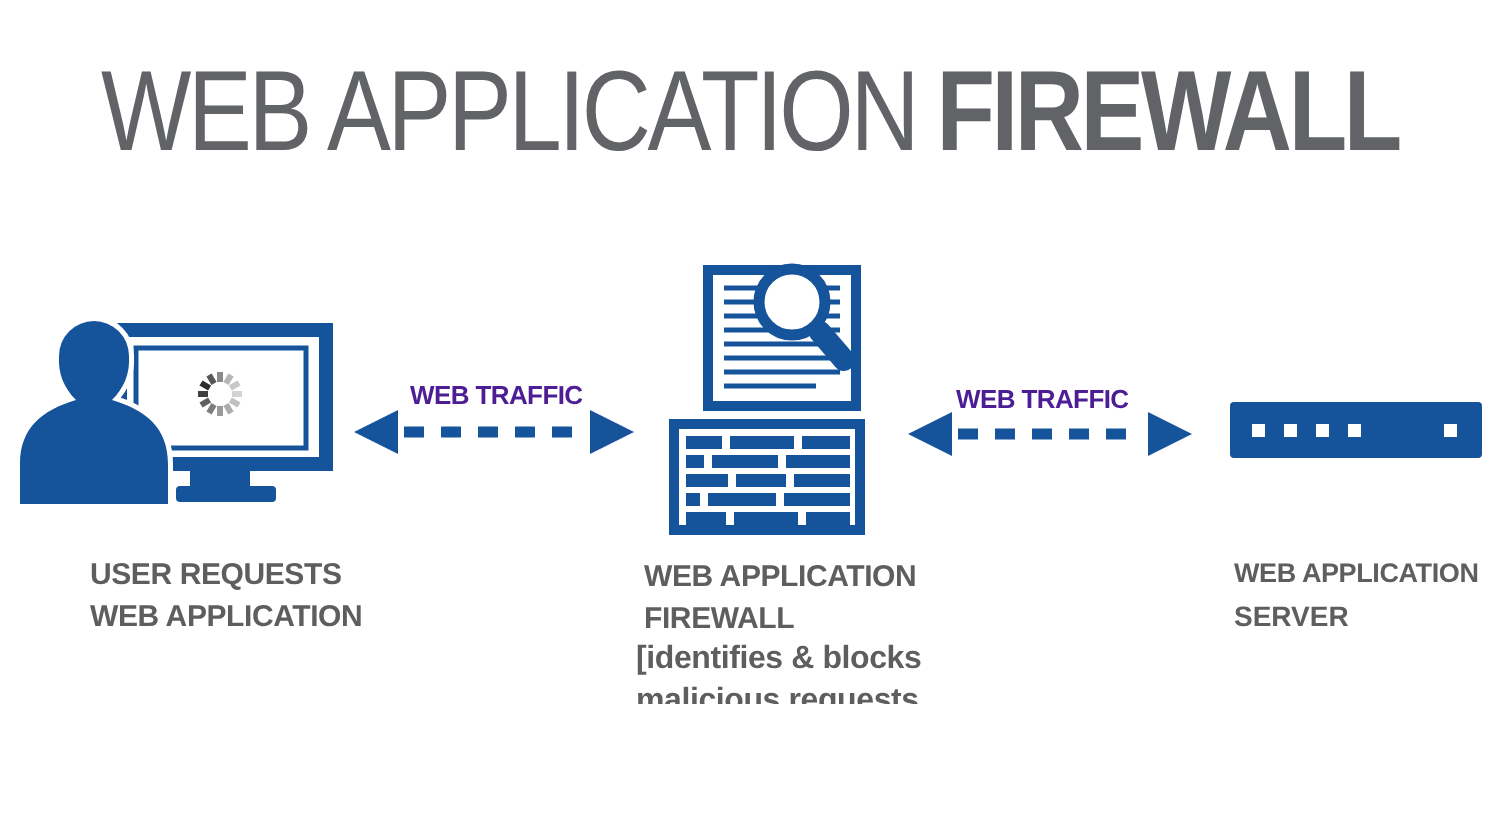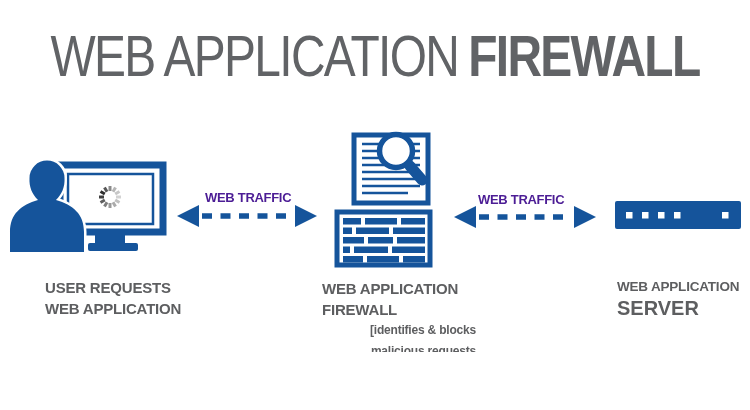--- a/index.html
+++ b/index.html
@@ -22,23 +22,23 @@
     position:absolute;color:#4c1d95;font-weight:700;font-size:13px;
     letter-spacing:-0.3px;white-space:nowrap;
   }
   
   .node-label{
     position:absolute;color:#5d5e60;font-weight:700;font-size:15px;
     line-height:20.5px;letter-spacing:-0.2px;white-space:nowrap;
   }
   .fw-label{width:158px;}
   .fw-label .main-line{display:block;padding-left:4px;}
-  .fw-label .note-line{display:block;text-align:right;font-size:12px;white-space:nowrap;}
+  .fw-label .note-line{display:block;text-align:left;font-size:16px;white-space:nowrap;}
   .srv-line1{display:block;font-size:13.5px;}
-  .srv-line2{display:block;font-size:20px;letter-spacing:0;}
+  .srv-line2{display:block;font-size:14px;letter-spacing:0;}
 </style>
 </head>
 <body>
 
 <div class="canvas">
 
   <h1 class="title"><span class="t-light">WEB APPLICATION</span><span class="t-bold">FIREWALL</span></h1>
 
   <svg class="icon-abs" style="left:5px;top:148px;" width="170" height="112" viewBox="0 0 170 112">
     <g>

